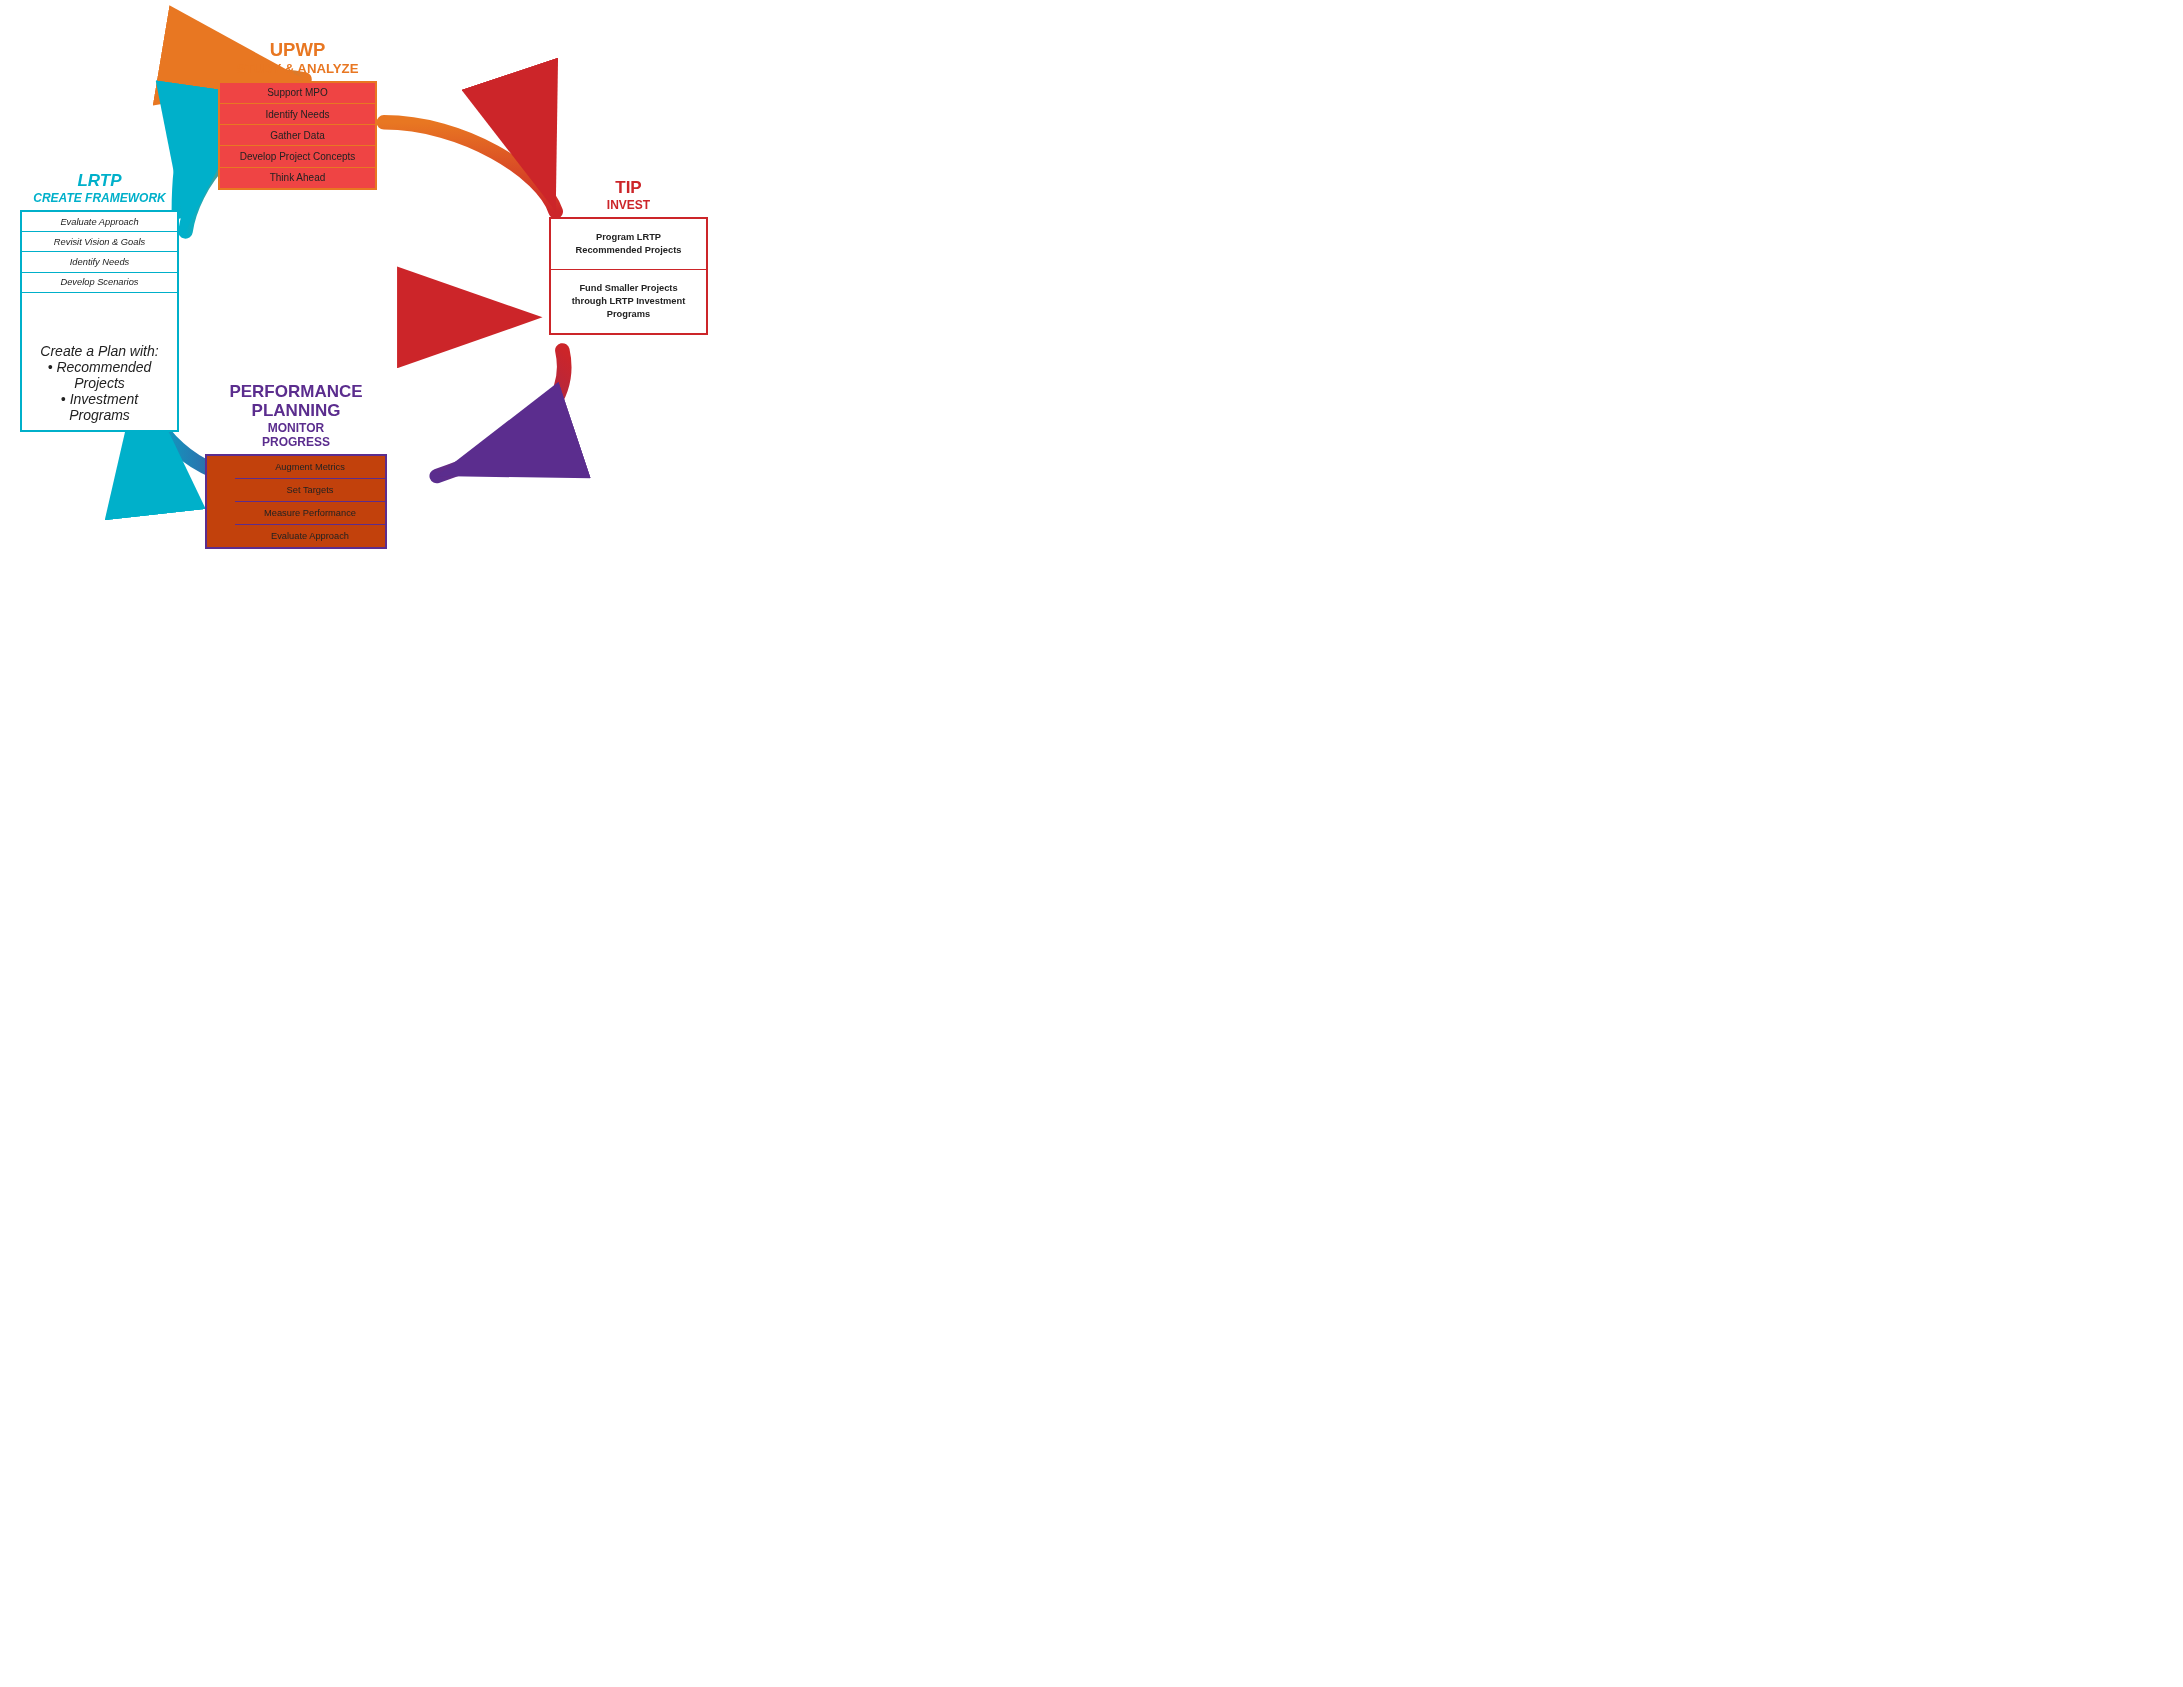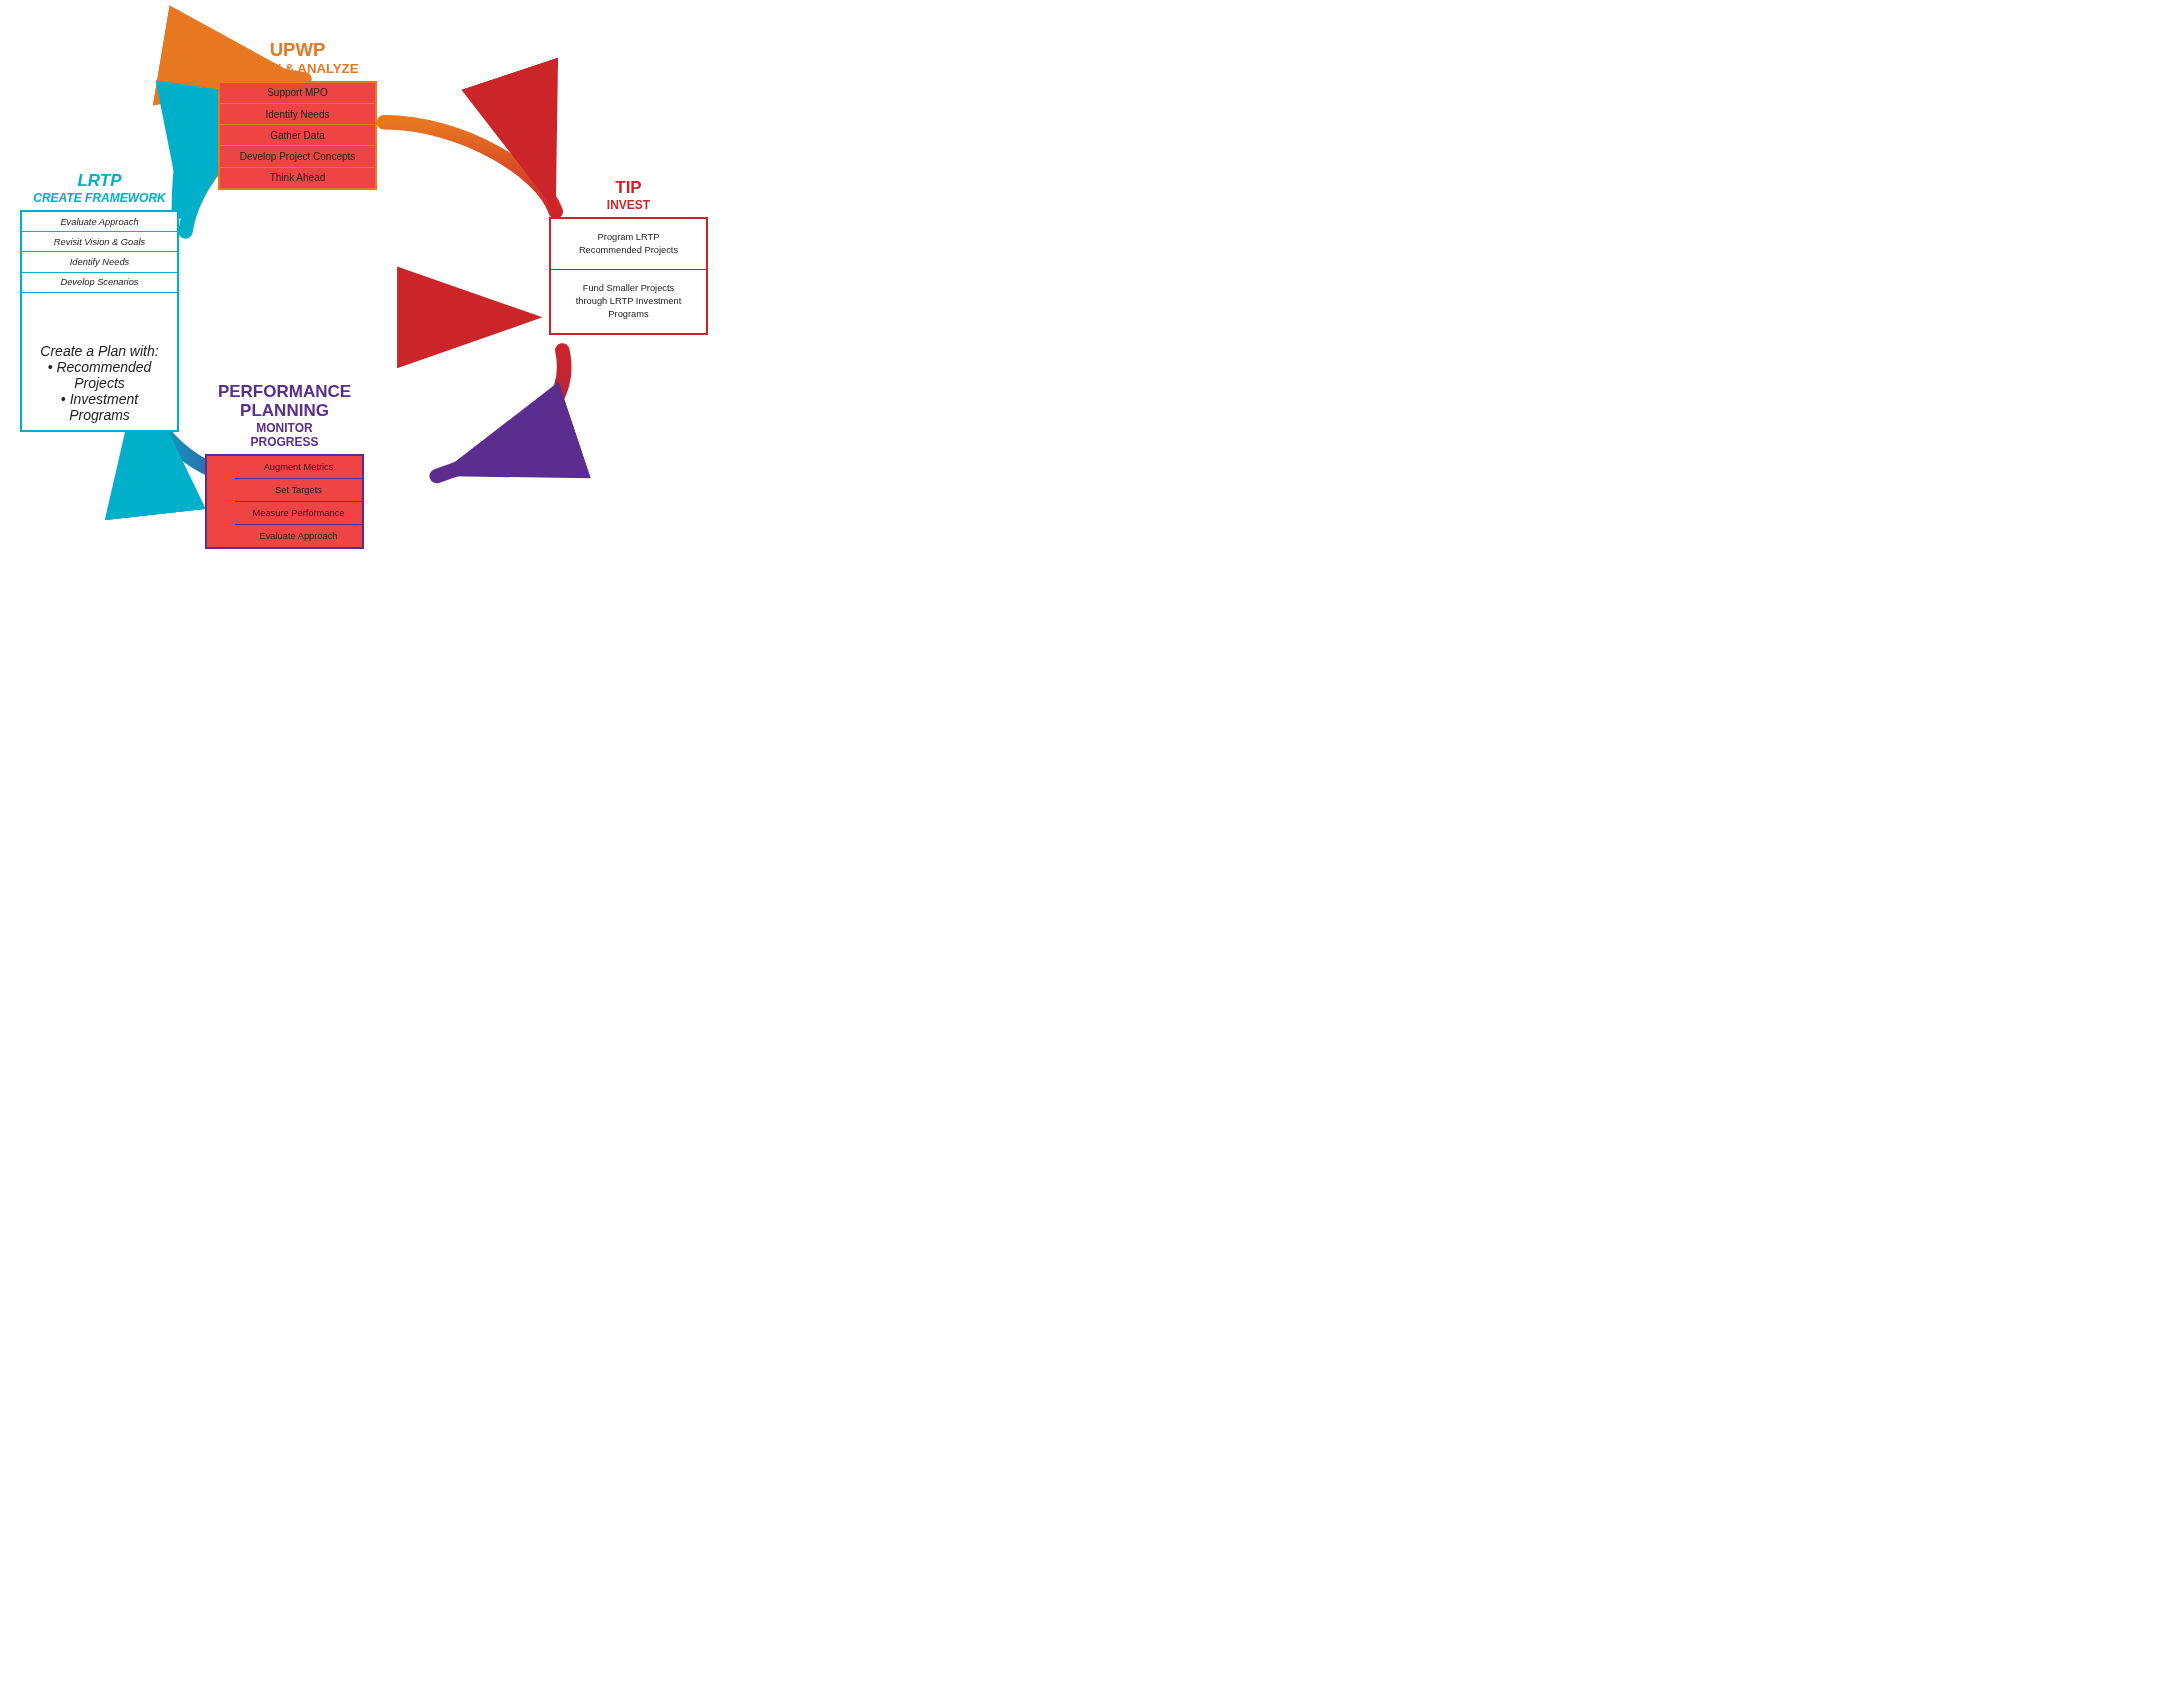--- a/index.html
+++ b/index.html
@@ -118,20 +118,21 @@
       background: white;
       width: 159px;
       text-align: center;
     }
     .tip-box .item {
       border-bottom: 0.7px solid #CC2529;
       padding: 12px 10px;
       font-size: 9.3px;
       color: #222;
       line-height: 1.4;
+      font-weight: bold;
     }
     .tip-box .item:last-child {
       border-bottom: none;
     }
 
     
     .perf-section {
       position: absolute;
       bottom: 13.2px;
       left: 205px;
@@ -145,22 +146,22 @@
       text-align: center;
     }
     .perf-subtitle {
       color: #5B2D8E;
       font-size: 12px;
       font-weight: bold;
       margin-bottom: 5.3px;
     }
     .perf-box {
       border: 2px solid #5B2D8E;
-      background: #ef4444;
-      width: 159px;
+      background: #c2410c;
+      width: 182px;
       padding-left: 28px;
     }
     .perf-box .item {
       border-bottom: 0.7px solid #5B2D8E;
       padding: 6px 6.6px;
       font-size: 9.3px;
       color: #222;
       text-align: center;
     }
     .perf-box .item:last-child {

